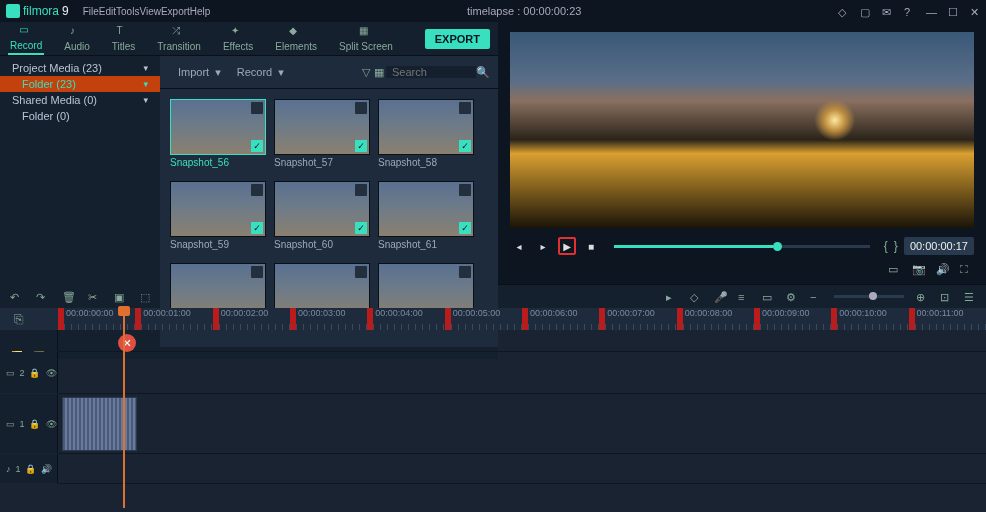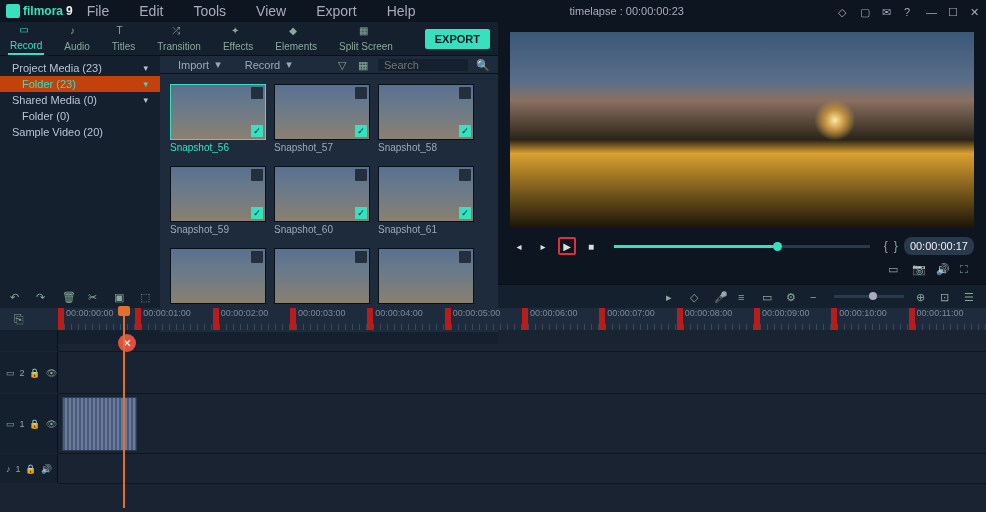--- a/index.html
+++ b/index.html
@@ -1,20 +1,20 @@
 <!DOCTYPE html>
 <html><head>
 <meta charset="utf-8">
 <style>
 *{margin:0;padding:0;box-sizing:border-box;font-family:Arial,sans-serif}
 body{background:#1a2332;color:#b8c5d6;font-size:11px;width:986px;height:512px;overflow:hidden}
 .titlebar{height:22px;background:#0d1520;display:flex;align-items:center;padding:0 6px;gap:14px}
-.logo{color:#38e0c0;font-weight:bold;font-size:12px;display:flex;align-items:center;gap:3px}
+.logo{color:#38e0c0;font-weight:normal;font-size:12px;display:flex;align-items:center;gap:3px}
 .logo-icon{width:14px;height:14px;background:#38e0c0;border-radius:2px;position:relative}
-.menu{display:flex;gap:30px;font-size:14px;color:#aab}
+.menu{display:flex;gap:0;font-size:10px;color:#aab}
 .menu span{cursor:pointer}
 .title-center{flex:1;text-align:center;color:#aab;font-size:11px}
 .title-right{display:flex;gap:12px;align-items:center}
 .wc{width:10px;height:10px;color:#aab;cursor:pointer}
 
 .upper{height:262px;display:flex;background:#1a2332}
 .left-panel{width:498px;display:flex;flex-direction:column}
 .tabs{height:34px;background:#14202e;display:flex;align-items:center;padding:0 8px;gap:18px;border-bottom:1px solid #0a1018}
 .tab{display:flex;flex-direction:column;align-items:center;gap:2px;font-size:10px;color:#8a9;cursor:pointer;padding:2px 2px}
 .tab.active{color:#38e0c0;border-bottom:2px solid #38e0c0}
@@ -22,21 +22,21 @@
 .export-btn{margin-left:auto;background:#38e0c0;color:#0a1520;border:none;padding:4px 10px;font-weight:bold;font-size:11px;border-radius:2px;cursor:pointer}
 
 .panel-body{flex:1;display:flex}
 .tree{width:160px;background:#14202e;padding:4px 0;font-size:11px}
 .tree-item{padding:2px 12px;cursor:pointer;display:flex;align-items:center;justify-content:space-between}
 .tree-item.sel{background:#c2410c;color:#38e0c0}
 .tree-item.sub{padding-left:22px}
 .chev{font-size:9px}
 
 .media-area{flex:1;display:flex;flex-direction:column;background:#1e2b3c}
-.media-toolbar{height:18px;display:flex;align-items:center;padding:0 10px;gap:8px;border-bottom:1px solid #0a1018}
+.media-toolbar{height:33px;display:flex;align-items:center;padding:0 10px;gap:0;border-bottom:1px solid #0a1018}
 .drop{display:flex;align-items:center;gap:6px;font-size:11px;color:#9ab;cursor:pointer;padding:3px 8px;border:none;background:none}
 .tb-spacer{flex:1}
 .tb-ic{width:12px;height:12px;color:#8a9;cursor:pointer}
 .search{background:#14202e;border:none;color:#9ab;padding:0 6px;font-size:11px;width:90px}
 
 .grid{flex:1;padding:10px;display:grid;grid-template-columns:repeat(3,96px);grid-auto-rows:74px;gap:8px;overflow:hidden}
 .thumb{display:flex;flex-direction:column}
 .thumb-img{width:96px;height:56px;background:linear-gradient(180deg,#5a7090 0%,#6a7a8a 40%,#8a8070 100%);position:relative;border:1px solid #0a1018}
 .thumb-img.sel{border:1px solid #38e0c0}
 .thumb-badge{position:absolute;top:2px;right:2px;width:12px;height:12px;background:rgba(20,30,40,.8);border-radius:1px}
@@ -51,21 +51,21 @@
  radial-gradient(circle at 70% 45%,#ffe8a0 0%,#c09040 3%,transparent 6%),
  linear-gradient(180deg,#3a5878 0%,#5a6e88 25%,#8a7060 35%,#2a2418 55%,#daa030 62%,#1a1408 100%);
  position:relative}
 .pv-controls{height:24px;display:flex;align-items:center;gap:6px;padding:0 4px}
 .pv-btn{width:18px;height:18px;display:flex;align-items:center;justify-content:center;color:#ddd;cursor:pointer;font-size:10px}
 .pv-btn.play{border:2px solid #e03030;border-radius:2px}
 .scrub{flex:1;height:3px;background:#2a3a4e;position:relative;margin:0 8px}
 .scrub-fill{position:absolute;left:0;top:0;height:100%;width:62%;background:#38e0c0}
 .scrub-dot{position:absolute;left:62%;top:-3px;width:9px;height:9px;border-radius:50%;background:#38e0c0}
 .brace{color:#8a9;font-size:12px}
-.tc{background:#2a3a4e;color:#eee;padding:3px 6px;font-size:11px;border-radius:8px}
+.tc{background:#2a3a4e;color:#eee;padding:3px 6px;font-size:11px;border-radius:2px}
 .pv-footer{height:22px;display:flex;align-items:center;justify-content:flex-end;gap:12px;padding:0 6px}
 
 .tl-toolbar{height:24px;background:#14202e;display:flex;align-items:center;padding:0 10px;gap:14px;border-top:1px solid #0a1018}
 .tl-toolbar .tb-ic{color:#8a9}
 .tl-right{margin-left:auto;display:flex;gap:12px;align-items:center}
 .zoom{width:70px;height:3px;background:#2a3a4e;position:relative}
 .zoom-dot{position:absolute;left:50%;top:-3px;width:8px;height:8px;border-radius:50%;background:#aab}
 
 .timeline{background:#1a2332;height:202px;display:flex;flex-direction:column}
 .ruler{height:22px;background:#1e2b3c;display:flex;position:relative;padding-left:58px}
@@ -153,23 +153,20 @@
     <div class="tree-item sub sel">
             <span>Folder (23)</span>
             <span class="chev">▾</span>
           </div>
     <div class="tree-item">
             <span>Shared Media (0)</span>
             <span class="chev">▾</span>
           </div>
     <div class="tree-item sub">
             <span>Folder (0)</span>
-          </div>
-    <div class="tree-item">
-            <span>Sample Video (20)</span>
           </div>
    </div>
    <div class="media-area">
     <div class="media-toolbar">
      <button class="drop">
               <span>Import</span> 
               <span>▾</span>
             </button>
      <button class="drop">
               <span>Record</span> 

